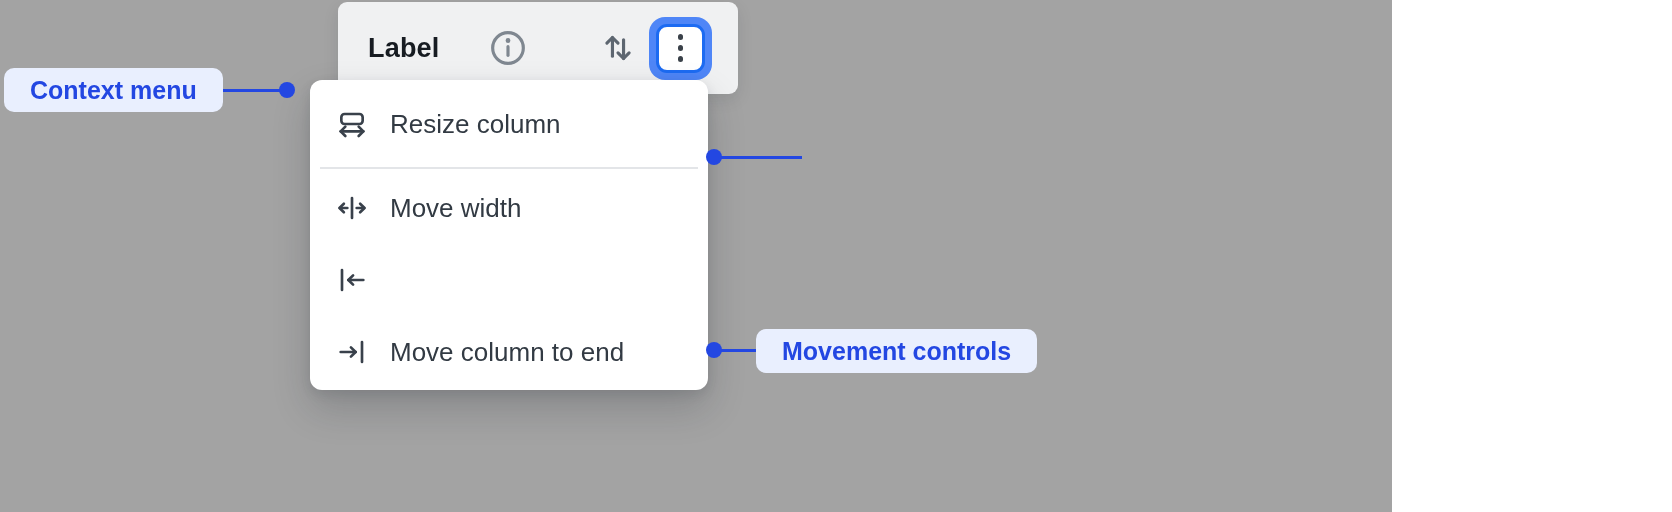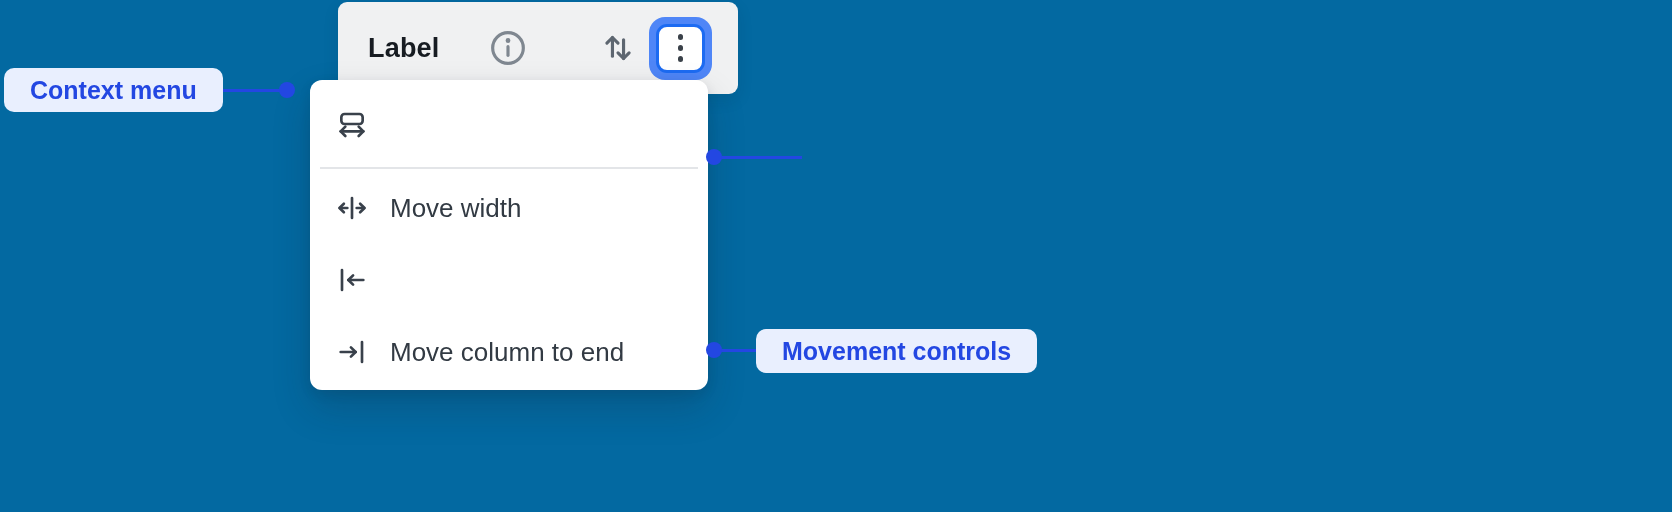--- a/index.html
+++ b/index.html
@@ -1,17 +1,17 @@
 <!DOCTYPE html>
 <html><head>
 <meta charset="utf-8">
 <style>
   html,body{margin:0;padding:0;background:#fff;}
   .canvas{
-    position:relative;width:1672px;height:512px;overflow:hidden;background:#0369a1;
+    position:relative;width:1392px;height:512px;overflow:hidden;background:#a3a3a3;
     font-family:"Liberation Sans", sans-serif;
   }
   
   .col-header{
     position:absolute;left:338px;top:2px;width:400px;height:92px;
     background:#f0f1f2;border-radius:9px;
     box-shadow:0 6px 16px rgba(23,28,38,0.10);
     display:flex;align-items:center;box-sizing:border-box;
     padding:0 26px 0 30px;z-index:1;
   }
@@ -93,20 +93,21 @@
 
     <div class="menu-item" role="menuitem">
       <span class="icon mi-icon">
         <svg viewBox="0 0 24 24" width="32" height="32" fill="none" stroke="currentColor" stroke-width="2" stroke-linecap="round" stroke-linejoin="round">
           <rect x="4" y="4.5" width="16" height="7.5" rx="2.4"></rect>
           <path d="M3.5 17.5h17"></path>
           <path d="M7 14l-3.5 3.5L7 21"></path>
           <path d="M17 14l3.5 3.5L17 21"></path>
         </svg>
       </span>
+      <span class="mi-label">Resize column</span>
     </div>
 
 
     <div class="menu-divider"></div>
 
     <div class="menu-item" role="menuitem">
       <span class="icon mi-icon">
         <svg viewBox="0 0 24 24" width="32" height="32" fill="none" stroke="currentColor" stroke-width="2" stroke-linecap="round" stroke-linejoin="round">
           <path d="M12 4.5v15"></path>
           <path d="M8.5 12H2.9"></path>

